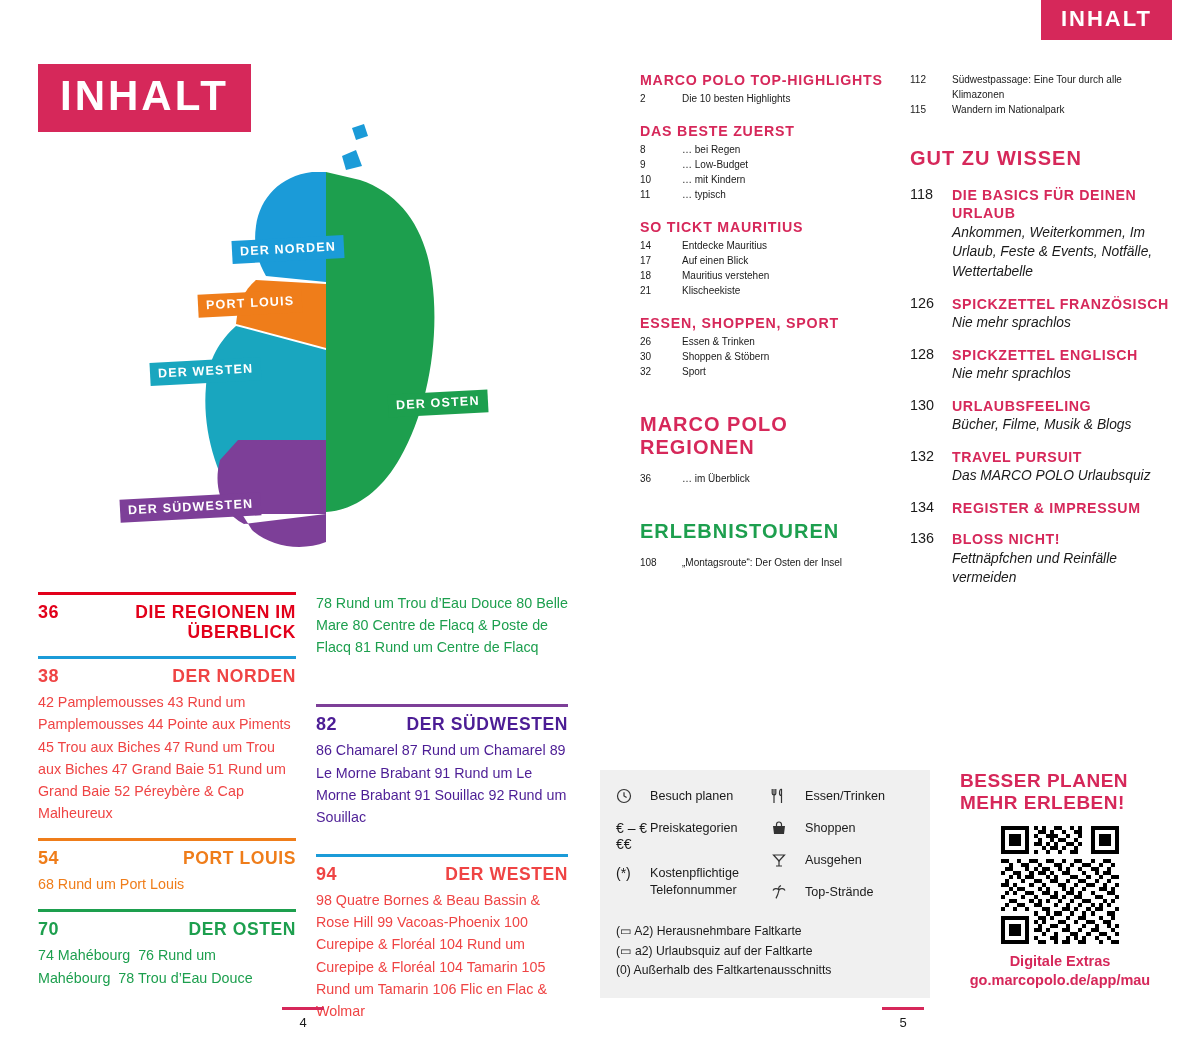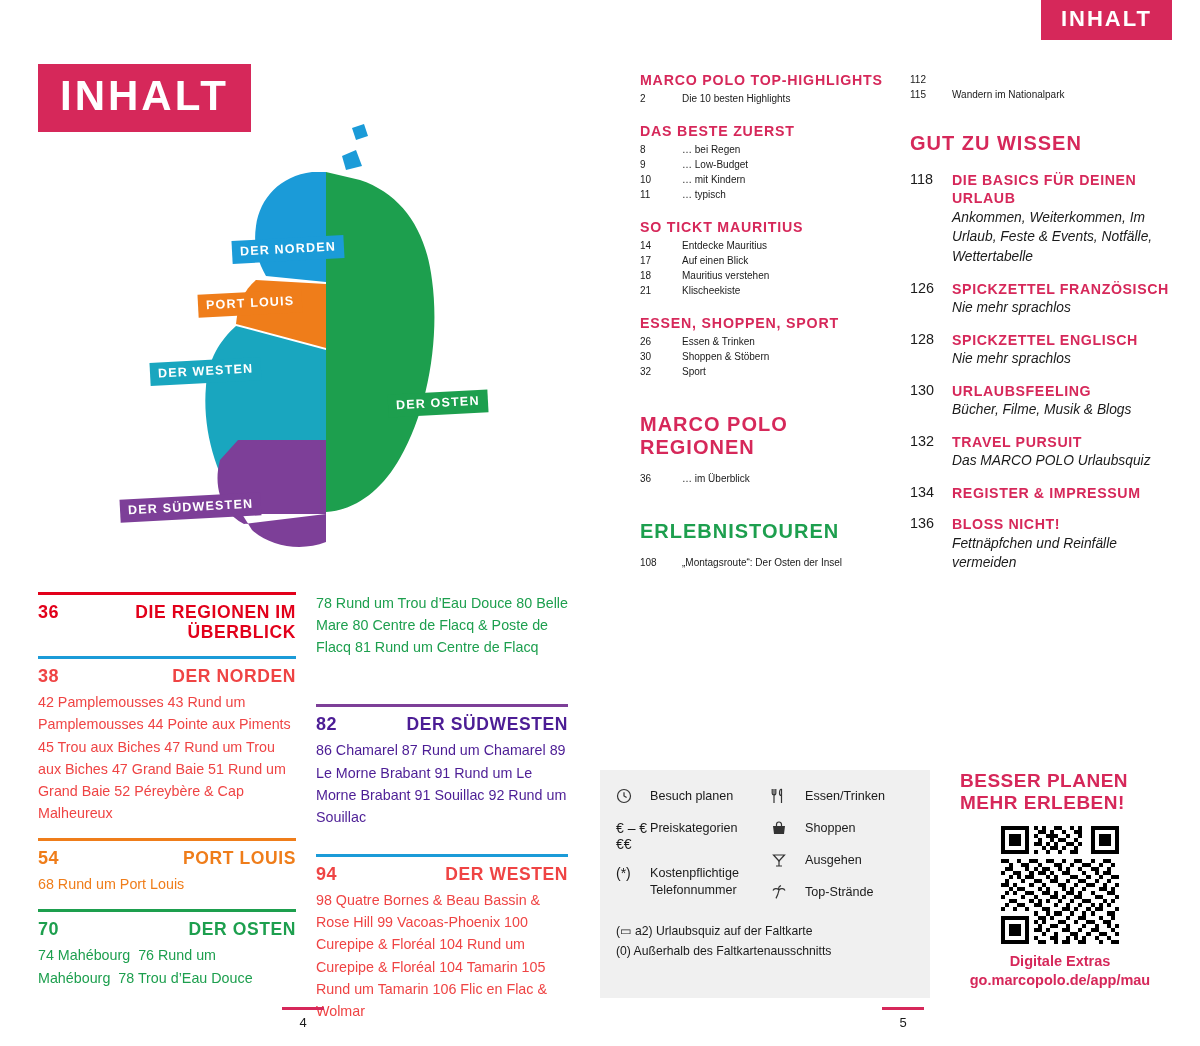--- a/index.html
+++ b/index.html
@@ -302,20 +302,21 @@
       </div>
     </div>
 
   </div>
 
   <div class="rcolB">
 
     <div class="r-block">
       <div class="r-item">
         <span class="pg">112</span>
+        <span class="tx">Südwestpassage: Eine Tour durch alle Klimazonen</span>
       </div>
       <div class="r-item">
         <span class="pg">115</span>
         <span class="tx">Wandern im Nationalpark</span>
       </div>
     </div>
 
     <div class="r-head big" style="margin-top:30px; margin-bottom:16px;">GUT ZU WISSEN</div>
 
     <div class="g-item">
@@ -422,20 +423,21 @@
           <span class="lg-ico">
             <svg width="16" height="16" viewBox="0 0 16 16">
                 <path d="M8 6c-2-2-5-1.6-6 .4M8 6c2-2 5-1.6 6 .4M8 6c-1-2.4.4-4 2-4.4M8 6c-.6 3-1.4 5.6-3 8.4" fill="none" stroke="#333" stroke-width="1.2"></path>
               </svg>
           </span>
           <span class="lg-tx">Top-Strände</span>
         </div>
       </div>
     </div>
     <div class="legend-foot">
+      <div>(▭ A2) Herausnehmbare Faltkarte</div>
       <div>(▭ a2) Urlaubsquiz auf der Faltkarte</div>
       <div>(0) Außerhalb des Faltkartenausschnitts</div>
     </div>
   </div>
 
   <div class="qr-panel">
     <div class="qr-title">BESSER PLANEN</div>
     <div class="qr-title">MEHR ERLEBEN!</div>
     <div class="qr-code">
       <svg width="118" height="118" viewBox="0 0 29 29" shape-rendering="crispEdges">

